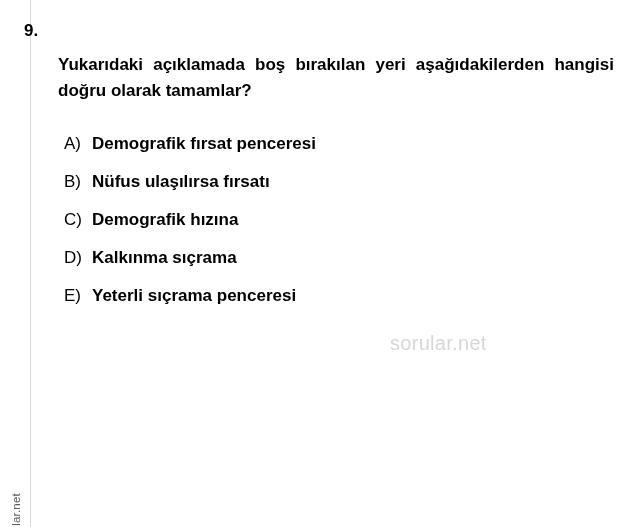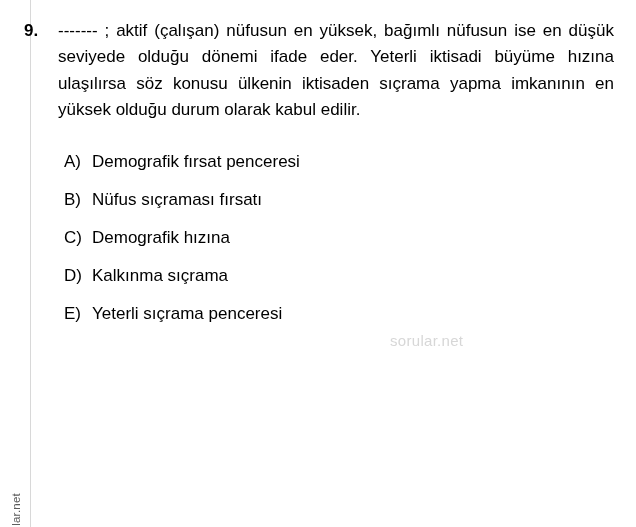--- a/index.html
+++ b/index.html
@@ -38,21 +38,21 @@
     letter-spacing: 0.2px;
     text-align: left;
     white-space: nowrap;
   }
 
   
   .center-watermark {
     position: absolute;
     left: 390px;
     top: 332px;
-    font-size: 15px;
+    font-size: 20px;
     color: #d7d7d7;
     font-family: "Liberation Sans", sans-serif;
     letter-spacing: 0.3px;
     pointer-events: none;
     user-select: none;
   }
 
   .question {
     position: absolute;
     left: 22px;
@@ -108,46 +108,47 @@
     margin-bottom: 21px;
   }
   .opt-letter {
     width: 34px;
     flex: 0 0 34px;
     padding-left: 6px;
     box-sizing: border-box;
   }
   .opt-text {
     flex: 1 1 auto;
+    font-weight: bold;
   }
 </style>
 </head>
 <body>
 
 <div class="left-watermark">
   <div class="vtext">aof.sorular.net</div>
 </div>
 
 <div class="center-watermark">sorular.net</div>
 
 <div class="question">
 
   <div class="q-head">
     <div class="q-number">9.</div>
     <div class="q-body">
-      <p class="q-stem">-------  ;  aktif (çalışan) nüfusun en yüksek, bağımlı nüfusun ise en düşük seviyede olduğu dönemi ifade eder. Yeterli iktisadi büyüme hızına ulaşılırsa söz konusu ülkenin iktisaden sıçrama yapma imkanının en yüksek olduğu durum olarak kabul edilir.</p>
+      <p class="q-prompt">Yukarıdaki açıklamada boş bırakılan yeri aşağıdakilerden hangisi doğru olarak tamamlar?</p>
 
       <ul class="options">
         <li class="option">
           <span class="opt-letter">A)</span>
           <span class="opt-text">Demografik fırsat penceresi</span>
         </li>
         <li class="option">
           <span class="opt-letter">B)</span>
-          <span class="opt-text">Nüfus sıçraması fırsatı</span>
+          <span class="opt-text">Nüfus ulaşılırsa fırsatı</span>
         </li>
         <li class="option">
           <span class="opt-letter">C)</span>
           <span class="opt-text">Demografik hızına</span>
         </li>
         <li class="option">
           <span class="opt-letter">D)</span>
           <span class="opt-text">Kalkınma sıçrama</span>
         </li>
         <li class="option">

